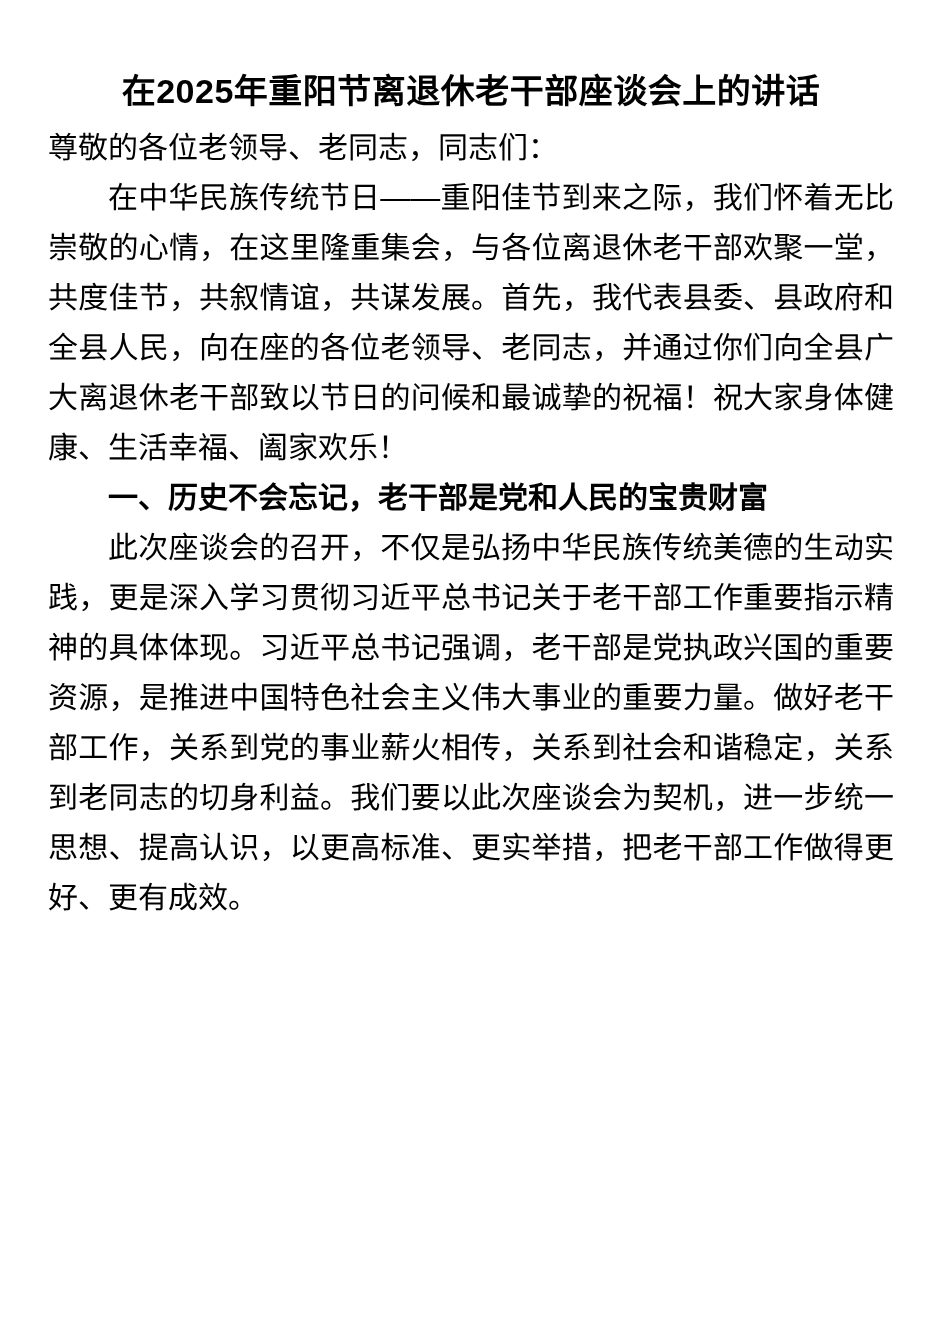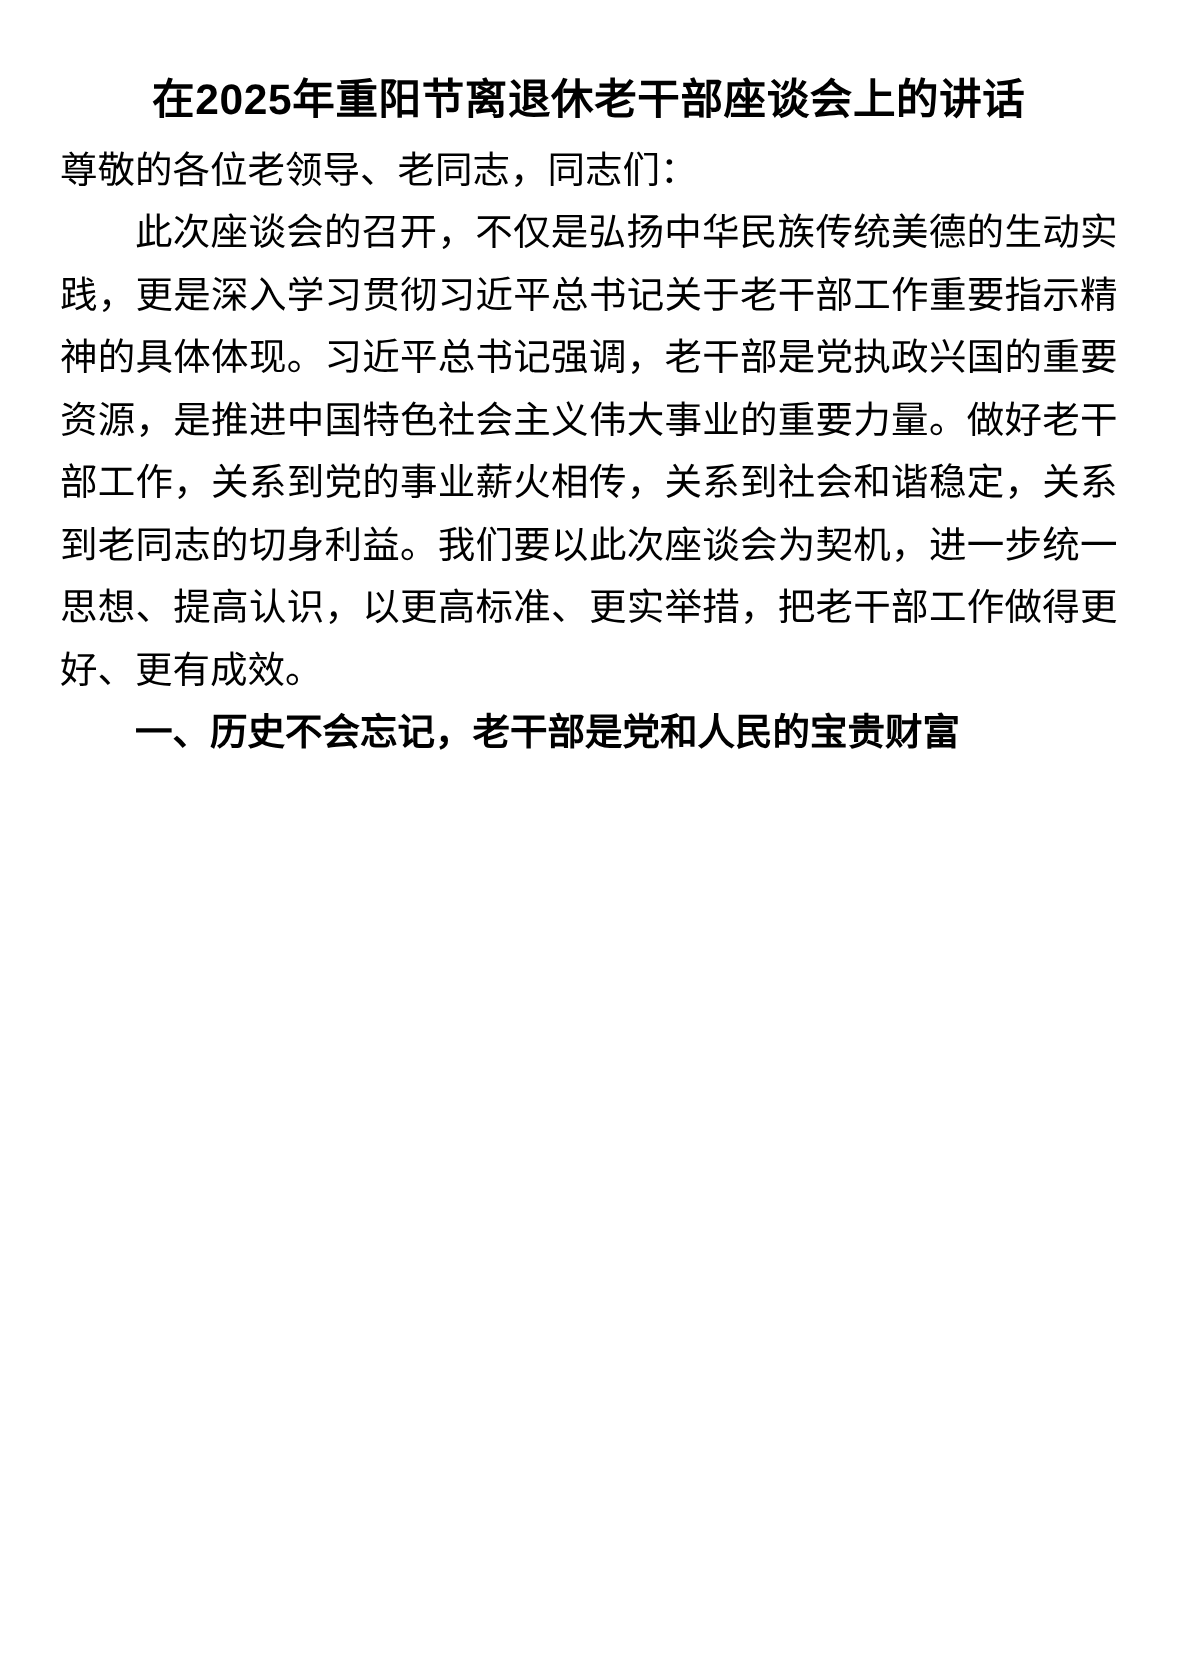--- a/index.html
+++ b/index.html
@@ -13,20 +13,21 @@
     overflow: hidden;
     font-family: "Liberation Sans", sans-serif;
     color: #000000;
   }
   .page {
     box-sizing: border-box;
     width: 950px;
     height: 1193px;
     padding: 56px 56px 0 48px;
     background: #ffffff;
+    margin-top: 11px;
   }
   .doc-title {
     margin: 0 0 8px 0;
     font-size: 34px;
     line-height: 48px;
     font-weight: 700;
     text-align: center;
     letter-spacing: 0.5px;
   }
   .para {
@@ -44,19 +45,20 @@
   }
 </style>
 </head>
 <body>
 
 <div class="page">
   <h1 class="doc-title">在2025年重阳节离退休老干部座谈会上的讲话</h1>
 
   <p class="para">尊敬的各位老领导、老同志，同志们：</p>
 
+  <p class="para indent">在中华民族传统节日——重阳佳节到来之际，我们怀着无比崇敬的心情，在这里隆重集会，与各位离退休老干部欢聚一堂，共度佳节，共叙情谊，共谋发展。首先，我代表县委、县政府和全县人民，向在座的各位老领导、老同志，并通过你们向全县广大离退休老干部致以节日的问候和最诚挚的祝福！祝大家身体健康、生活幸福、阖家欢乐！</p>
 
 
+  <p class="para indent section-heading">一、历史不会忘记，老干部是党和人民的宝贵财富</p>
+
   <p class="para indent">此次座谈会的召开，不仅是弘扬中华民族传统美德的生动实践，更是深入学习贯彻习近平总书记关于老干部工作重要指示精神的具体体现。习近平总书记强调，老干部是党执政兴国的重要资源，是推进中国特色社会主义伟大事业的重要力量。做好老干部工作，关系到党的事业薪火相传，关系到社会和谐稳定，关系到老同志的切身利益。我们要以此次座谈会为契机，进一步统一思想、提高认识，以更高标准、更实举措，把老干部工作做得更好、更有成效。</p>
-
-  <p class="para indent section-heading">一、历史不会忘记，老干部是党和人民的宝贵财富</p>
 
 </div>
 
 </body></html>

